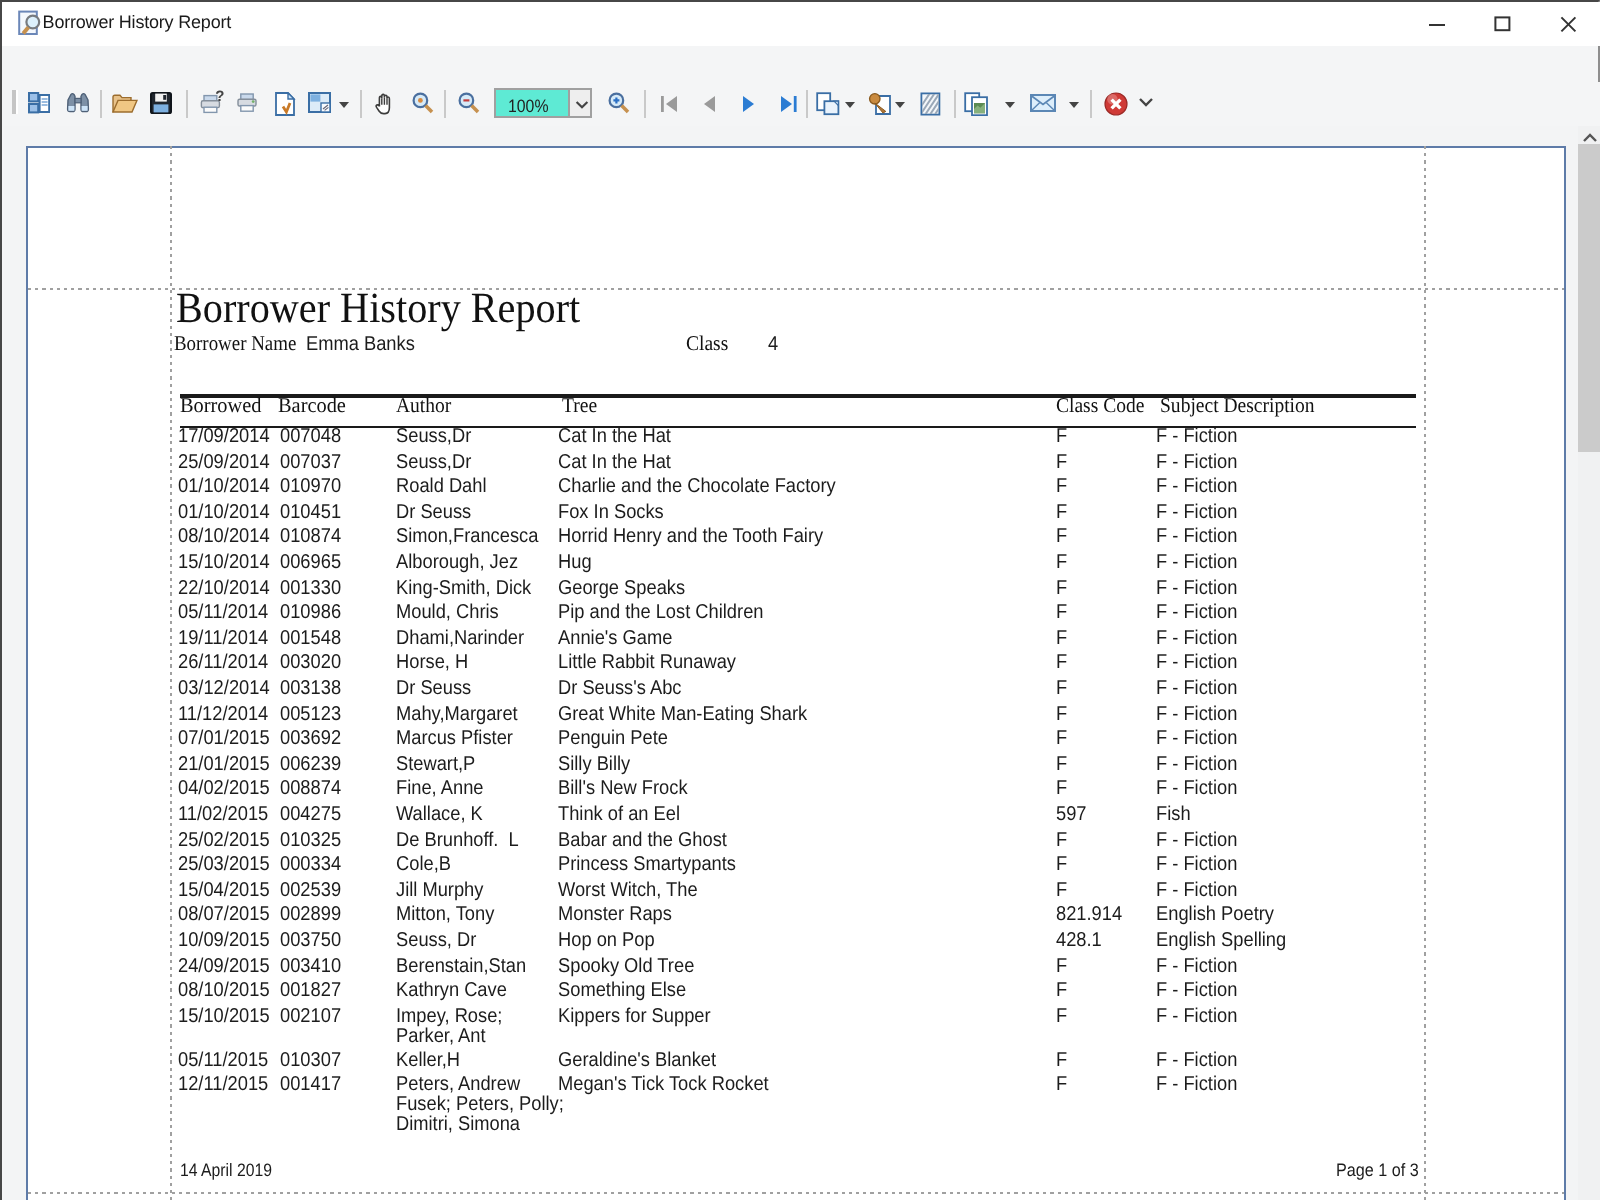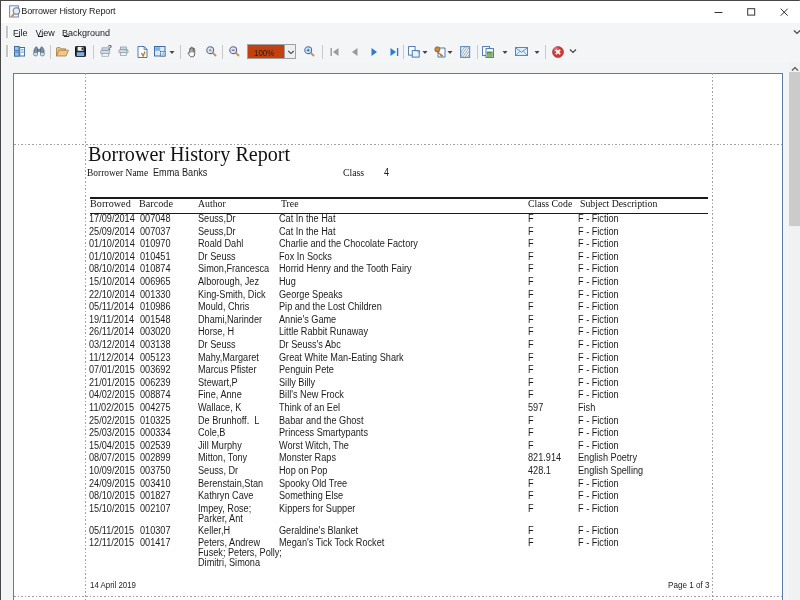--- a/index.html
+++ b/index.html
@@ -38,32 +38,20 @@
           <path d="M0.5 5.5h8" stroke="#333" stroke-width="1"></path>
         </svg>
   <svg style="left:745.5px;top:7.2px" width="9" height="9" viewBox="0 0 9 9">
           <rect x="0.7" y="0.7" width="7" height="6.4" fill="none" stroke="#333" stroke-width="1"></rect>
         </svg>
   <svg style="left:778.5px;top:7px" width="9" height="9" viewBox="0 0 9 9">
           <path d="M0.7 0.7 L7.7 7.7 M7.7 0.7 L0.7 7.7" stroke="#333" stroke-width="1"></path>
         </svg>
  </div>
 </div>
-<div id="menubar">
- <i class="grip" style="left:5px;top:3px;height:12px"></i>
- <span class="mi" style="left:12px">File</span>
- <span class="mi" style="left:34.5px">View</span>
- <span class="mi" style="left:61px">Background</span>
- <i class="ul" style="left:14px;width:4.5px"></i>
- <i class="ul" style="left:36.5px;width:5.5px"></i>
- <i class="ul" style="left:63px;width:5px"></i>
- <svg style="position:absolute;left:791.5px;top:6px" width="8" height="7" viewBox="0 0 8 7">
-        <path d="M1 1.5 L4 4.5 L7 1.5" fill="none" stroke="#444" stroke-width="1.2"></path>
-      </svg>
-</div>
 <div id="toolbar">
  <i class="grip" style="left:5px;top:4px;height:12px"></i>
  <i class="sep" style="left:48.75px"></i>
       <i class="sep" style="left:92px"></i>
       <i class="sep" style="left:178.75px"></i>
       <i class="sep" style="left:221.25px"></i>
       <i class="sep" style="left:321px"></i>
       <i class="sep" style="left:402px"></i>
       <i class="sep" style="left:475.6px"></i>
       <i class="sep" style="left:543.75px"></i>
@@ -198,21 +186,21 @@
         <path d="M0.5 1 h5 l-2.5 3 z" fill="#444"></path>
       </svg>
 <svg style="left:550.5px;top:4.5px" width="12" height="12" viewBox="0 0 12 12">
         <circle cx="6" cy="6" r="5.5" fill="#cf3a36" stroke="#9c2a27" stroke-width="0.6"></circle>
         <circle cx="4.2" cy="3.6" r="2.6" fill="#e8928f" opacity="0.55"></circle>
         <path d="M3.8 3.8 L8.2 8.2 M8.2 3.8 L3.8 8.2" stroke="#fff" stroke-width="1.7"></path>
       </svg>
 <svg style="left:567.5px;top:7px" width="8" height="7" viewBox="0 0 8 7">
         <path d="M1 1.5 L4 4.5 L7 1.5" fill="none" stroke="#444" stroke-width="1.2"></path>
       </svg>
- <div style="position:absolute;left:245.6px;top:3px;width:49.5px;height:15px;background:#c2410c;border:1px solid #a0a0a0">
+ <div style="position:absolute;left:245.6px;top:3px;width:49.5px;height:15px;background:#5eead4;border:1px solid #a0a0a0">
    <span style="position:absolute;left:6px;top:3.4px;font-size:9px;color:#222;display:block;transform:scaleX(0.88);transform-origin:0 0">100%</span>
    <div style="position:absolute;right:0;top:0;width:11px;height:13px;background:#eee;border-left:1px solid #a0a0a0">
      <svg style="position:absolute;left:2px;top:4.5px" width="8" height="6" viewBox="0 0 8 6">
             <path d="M1.3 1 L4 3.6 L6.7 1" fill="none" stroke="#444" stroke-width="1.1"></path>
           </svg>
    </div>
  </div>
 </div>
 <div id="preview"></div>
 <div id="page"></div>

